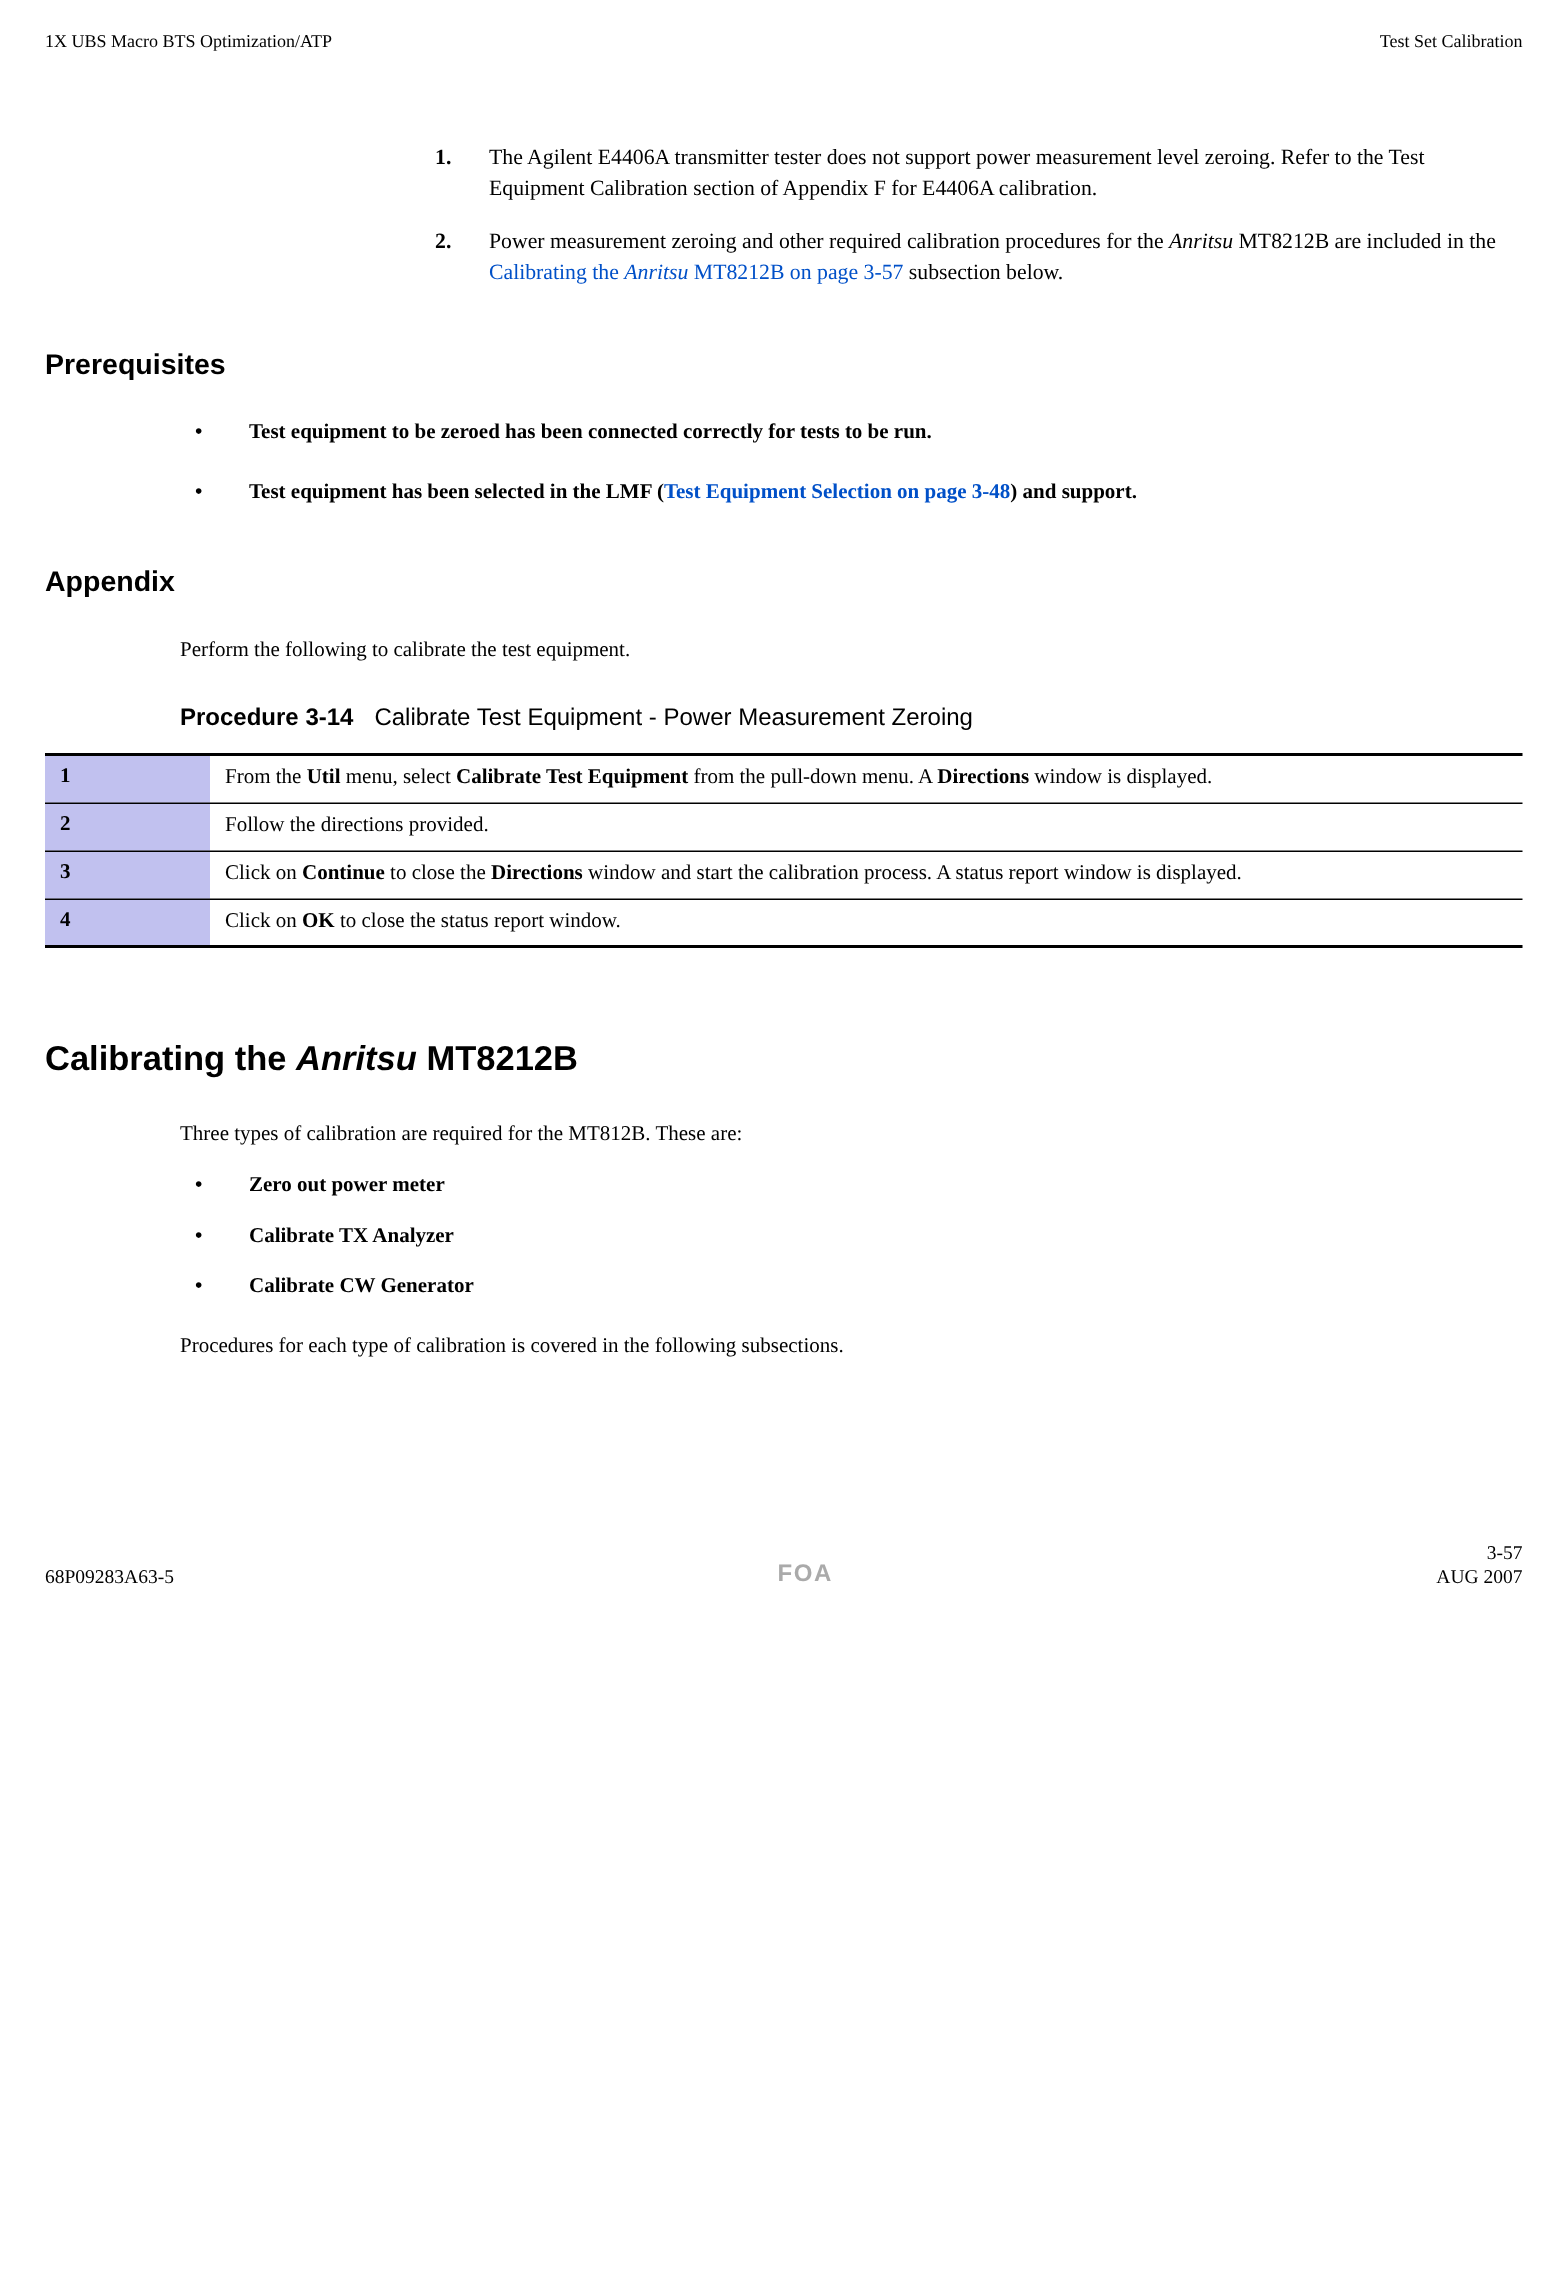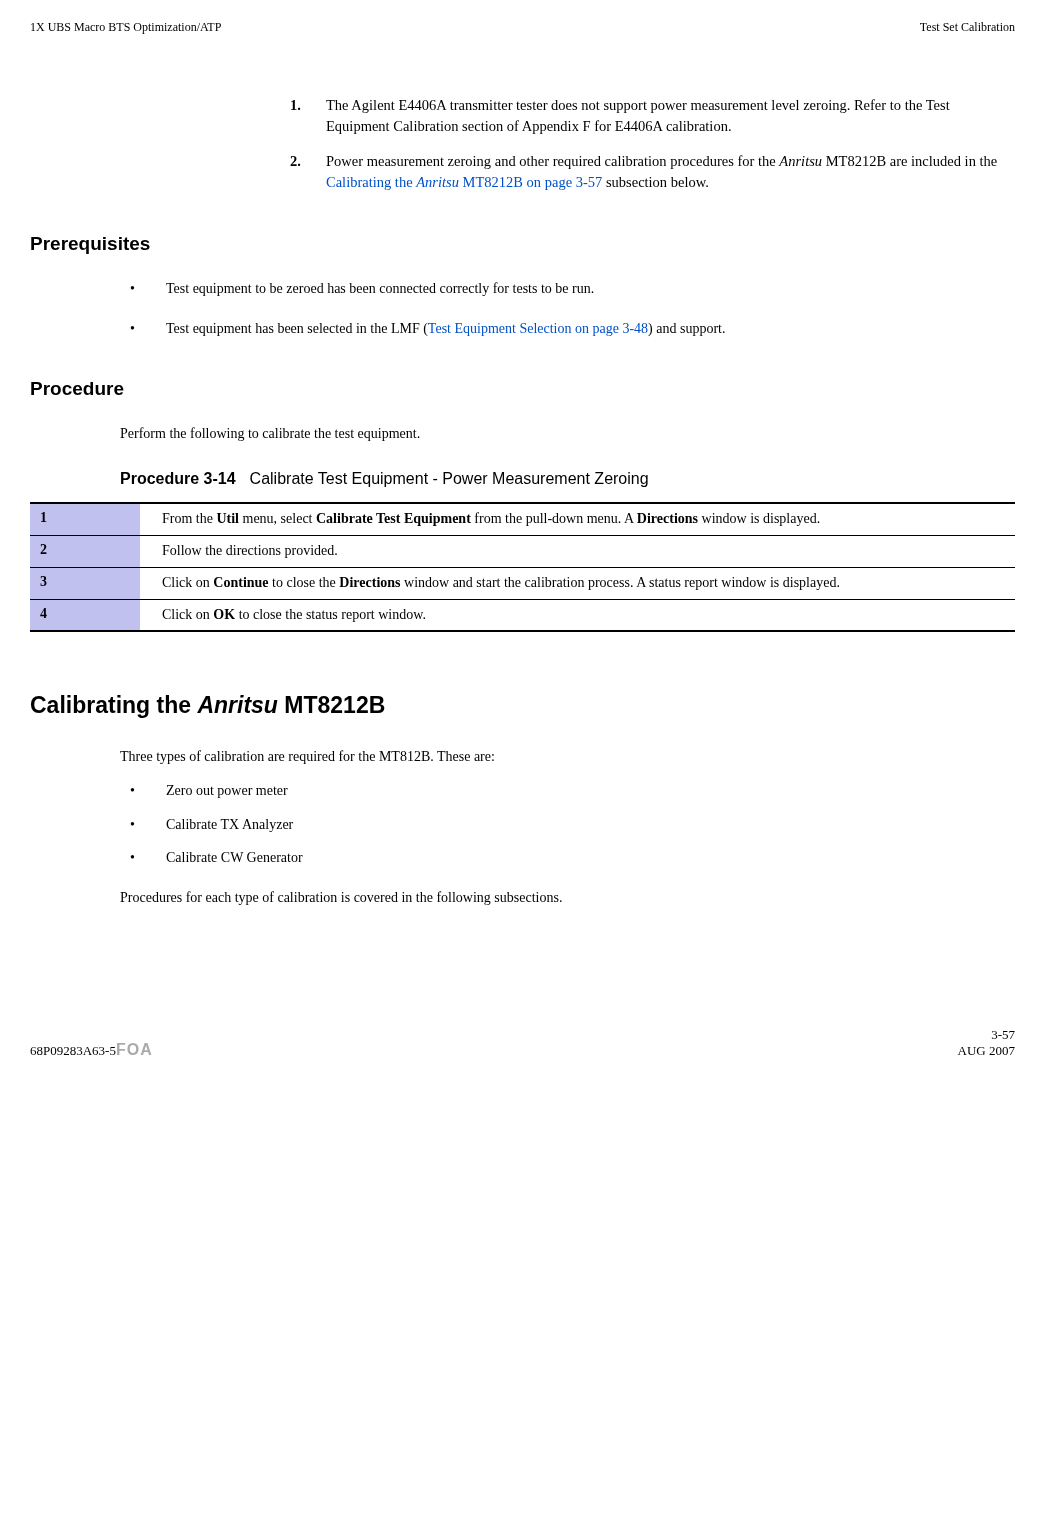--- a/index.html
+++ b/index.html
@@ -65,20 +65,21 @@
     font-family: Verdana, Arial, sans-serif;
     font-weight: bold;
     font-size: 23px;
     margin-top: 60px;
     margin-bottom: 28px;
   }
   ul.bullets {
     list-style: none;
     padding-left: 100px;
     margin: 0 0 20px 0;
+    font-weight: bold;
   }
   ul.bullets li {
     position: relative;
     padding-left: 36px;
     margin-bottom: 20px;
     line-height: 1.4;
   }
   ul.bullets li::before {
     content: "•";
     position: absolute;
@@ -121,32 +122,32 @@
     border-bottom: none;
   }
   table.procedure td.step {
     background: #c1c1ef;
     width: 90px;
     font-weight: bold;
     padding: 6px 10px;
     vertical-align: top;
   }
   table.procedure td.desc {
-    padding: 6px 22px;
+    padding: 6px 10px;
     line-height: 1.35;
   }
   .footer {
     display: flex;
     justify-content: space-between;
     align-items: flex-end;
     margin-top: 120px;
     font-size: 13px;
   }
   .footer .center {
-    text-align: left;
+    text-align: center;
     flex: 1;
   }
   .footer .foa {
     font-family: Verdana, Arial, sans-serif;
     font-weight: bold;
     color: #aaa;
     font-size: 16px;
     letter-spacing: 1px;
   }
   .footer .right {
@@ -179,21 +180,21 @@
 </div>
 
 <h2 class="section">Prerequisites</h2>
 <ul class="bullets">
   <li>Test equipment to be zeroed has been connected correctly for tests to be run.</li>
   <li>
     <span>Test equipment has been selected in the LMF (</span><span class="link">Test Equipment Selection on page 3-48</span><span>) and support.</span>
   </li>
 </ul>
 
-<h2 class="section">Procedure</h2>
+<h2 class="section">Appendix</h2>
 <p class="body-indent">Perform the following to calibrate the test equipment.</p>
 <div class="proc-title">
   <span class="label">Procedure 3-14</span>
   <span class="desc">Calibrate Test Equipment - Power Measurement Zeroing</span>
 </div>
 
 <table class="procedure">
   <tbody>
       <tr>
     <td class="step">1</td>

